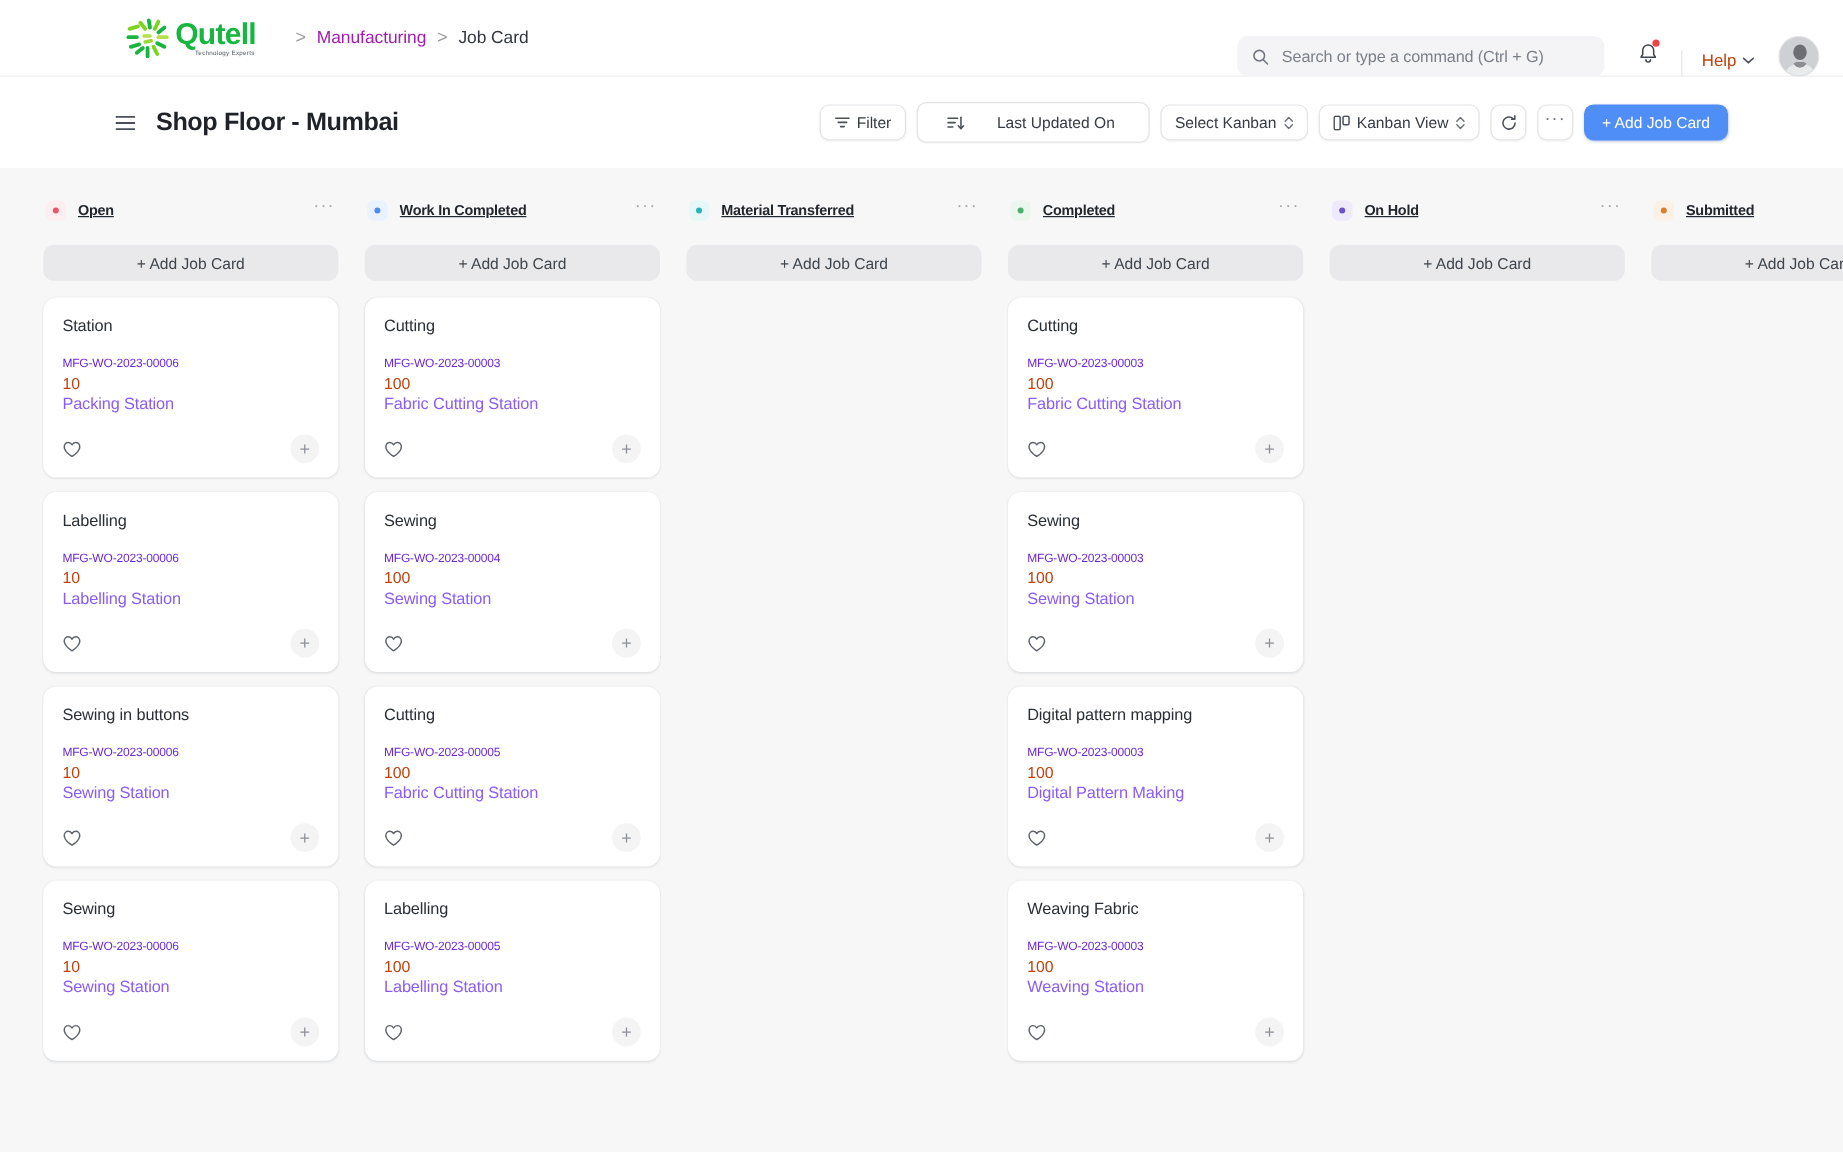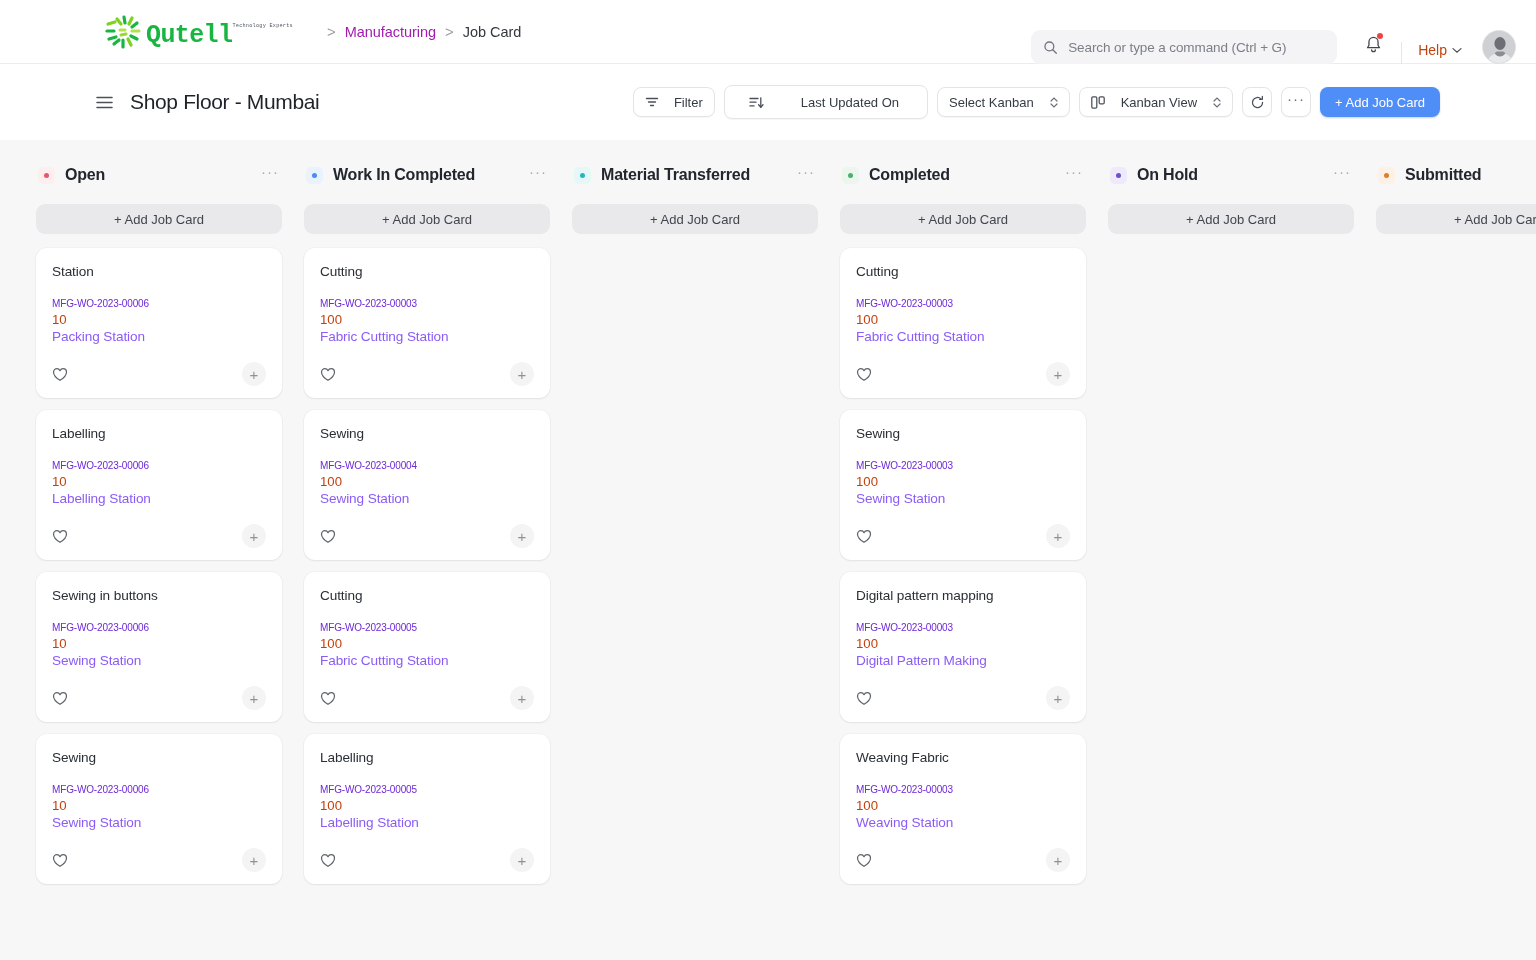--- a/index.html
+++ b/index.html
@@ -18,21 +18,21 @@
     position: relative;
     height: 64px;
     background: #ffffff;
     border-bottom: 1px solid #ececed;
     display: flex;
     align-items: center;
     padding: 0 24px 0 104px;
   }
   .logo-wrap { display: flex; align-items: flex-end; gap: 0px; }
   .logo-mark { width: 44px; height: 34px; display: block; }
-  .logo-text-wrap { display: flex; flex-direction: row; margin-left: -2px; font-family: Liberation Mono, monospace; }
+  .logo-text-wrap { display: flex; flex-direction: column; margin-left: -2px; }
   .logo-word {
     font-size: 25px; font-weight: bold; color: #18b641;
     letter-spacing: -0.6px; line-height: 26px;
   }
   .logo-tag {
     font-size: 5.2px; color: #4e5561; letter-spacing: 0.25px;
     text-align: right; line-height: 7px; padding-right: 1px;
   }
 
   .breadcrumb { display: flex; align-items: center; margin-left: 24px; }
@@ -78,31 +78,31 @@
 
   
   .pagehead {
     height: 76px; background: #ffffff;
     display: flex; align-items: center;
     padding: 0 20px 0 96px;
     position: relative;
   }
   .ph-left { display: flex; align-items: center; gap: 17px; }
   .page-title {
-    font-size: 21px; font-weight: normal; color: #1f2329;
+    font-size: 21px; font-weight: bold; color: #1f2329;
     letter-spacing: -0.35px;
   }
   .toolbar {
     position: absolute; right: 96px; top: 0; height: 76px;
     display: flex; align-items: center; gap: 9px;
   }
   .tbtn {
     height: 30px; background: #ffffff;
     border: 1px solid #e4e4e7; border-radius: 8px;
-    display: flex; align-items: center; gap: 15px;
+    display: flex; align-items: center; gap: 5px;
     padding: 0 11px; font-size: 13px; color: #363b44;
     white-space: nowrap;
     box-shadow: 0 1px 1px rgba(17,20,24,0.035);
   }
   .tbtn.split { padding: 16px; overflow: hidden; }
   .tbtn.split .seg-icon {
     display: flex; align-items: center; justify-content: center;
     width: 33px; height: 100%; border-right: 1px solid #eaeaec;
   }
   .tbtn.split .seg-label { padding: 0 12px; }
@@ -131,23 +131,23 @@
     display: flex; align-items: center;
     height: 30px; padding: 0 3px 0 2px;
   }
   .dot-wrap {
     width: 17px; height: 17px; border-radius: 5px;
     display: flex; align-items: center; justify-content: center;
     flex: 0 0 17px;
   }
   .dot { width: 5px; height: 5px; border-radius: 50%; }
   .col-title {
-    font-size: 16px; font-weight: bold; color: #22262d;
+    font-size: 12px; font-weight: bold; color: #22262d;
     letter-spacing: -0.2px; margin-left: 10px;
-    white-space: nowrap; overflow: hidden;
+    white-space: nowrap; overflow: hidden; text-decoration: underline;
   }
   .col-dots { margin-left: auto; color: #a8aab0; font-size: 15px;
     letter-spacing: 1px; line-height: 10px; padding-bottom: 6px; }
   .add-card-btn {
     height: 30px; margin-top: 14px;
     background: #e9e9eb; border-radius: 9px;
     display: flex; align-items: center; justify-content: center;
     font-size: 13px; color: #40454d;
   }
   .cards { margin-top: 14px; display: flex; flex-direction: column; gap: 12px; }

